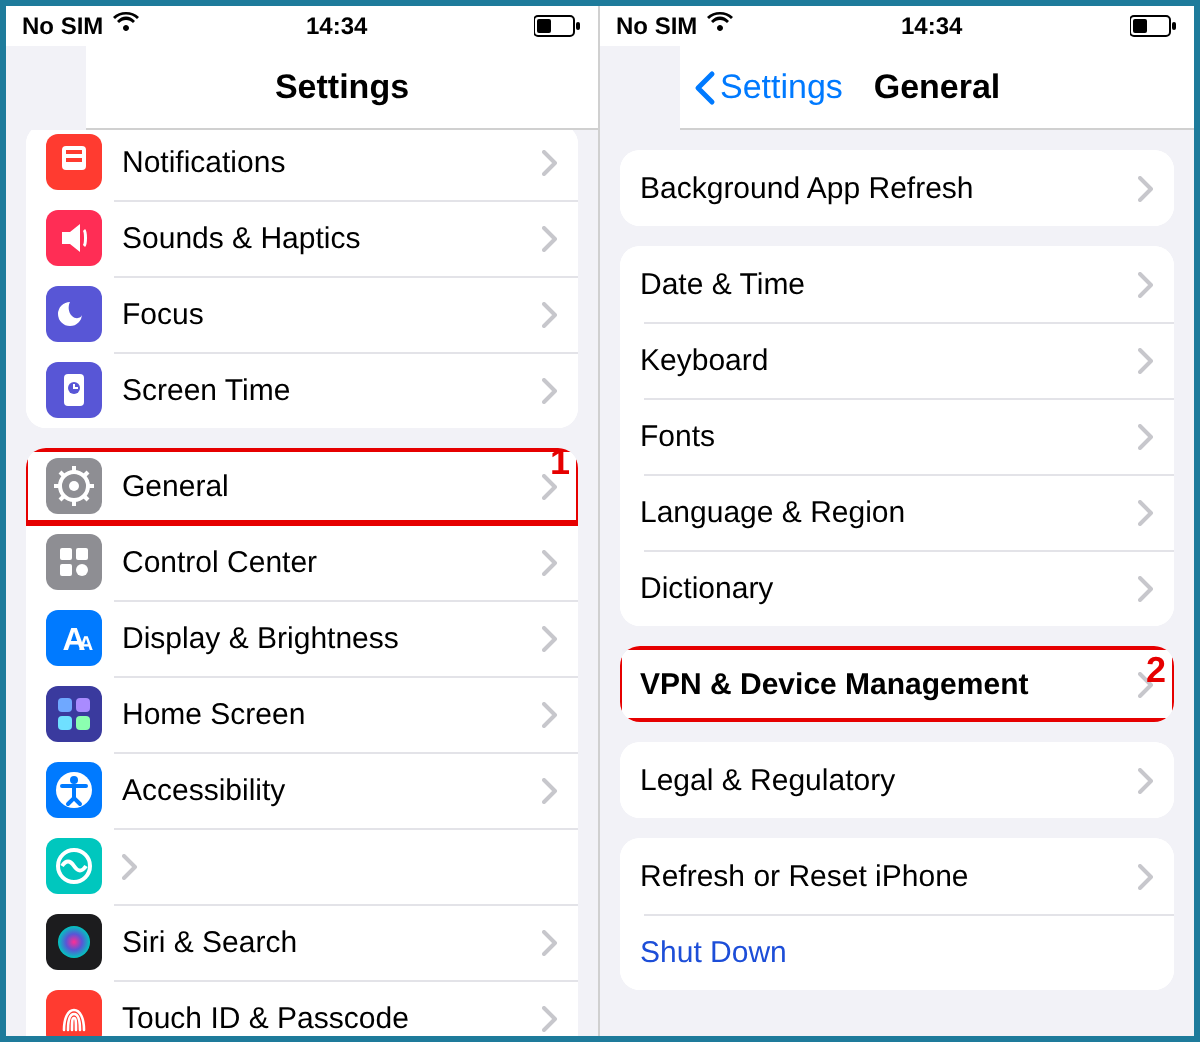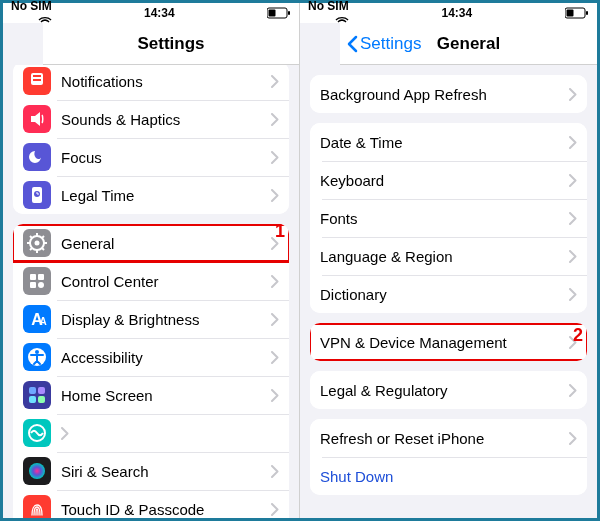--- a/index.html
+++ b/index.html
@@ -31,21 +31,21 @@
     height: 20px;
     background: #fff;
     display: flex;
     align-items: center;
     justify-content: space-between;
     padding: 0 8px;
     font-size: 12px;
     font-weight: 600;
     color: #000;
   }
-  .status-left { display: flex; align-items: flex-end; gap: 4px; flex-direction: column; }
+  .status-left { display: flex; align-items: flex-start; gap: 4px; }
   .status-right { display: flex; align-items: center; gap: 4px; }
   .wifi-icon, .battery-icon { display: inline-flex; }
   .nav-bar {
     height: 42px;
     background: #fff;
     display: flex;
     align-items: center;
     justify-content: center;
     position: relative;
     border-bottom: 1px solid #d0d0d0;
@@ -211,21 +211,21 @@
           </div>
           <div class="row">
             <span class="ricon">
               <svg width="28" height="28" viewBox="0 0 28 28">
                 <rect width="28" height="28" rx="6" fill="#5856d6"></rect>
                 <rect x="9" y="6" width="10" height="16" rx="2" fill="#fff"></rect>
                 <circle cx="14" cy="13" r="3" fill="#5856d6"></circle>
                 <path d="M14 11v2h2" stroke="#fff" stroke-width="1" fill="none"></path>
               </svg>
             </span>
-            <span class="rlabel">Legal Time</span>
+            <span class="rlabel">Screen Time</span>
             <span class="chev">
               <svg width="8" height="13" viewBox="0 0 8 13">
                 <path d="M1 1 L6.5 6.5 L1 12" stroke="#c7c7cc" stroke-width="2" fill="none" stroke-linecap="round" stroke-linejoin="round"></path>
               </svg>
             </span>
           </div>
         </div>
         <div class="group">
           <div class="row" style="position: relative;">
             <span class="ricon">
@@ -281,44 +281,44 @@
             <span class="rlabel">Display &amp; Brightness</span>
             <span class="chev">
               <svg width="8" height="13" viewBox="0 0 8 13">
                 <path d="M1 1 L6.5 6.5 L1 12" stroke="#c7c7cc" stroke-width="2" fill="none" stroke-linecap="round" stroke-linejoin="round"></path>
               </svg>
             </span>
           </div>
           <div class="row">
             <span class="ricon">
               <svg width="28" height="28" viewBox="0 0 28 28">
-                <rect width="28" height="28" rx="6" fill="#007aff"></rect>
-                <circle cx="14" cy="14" r="9" fill="#fff"></circle>
-                <circle cx="14" cy="9" r="2" fill="#007aff"></circle>
-                <path d="M8 12h12M14 12v6M11 21l3-3 3 3" stroke="#007aff" stroke-width="2" fill="none" stroke-linecap="round"></path>
-              </svg>
-            </span>
-            <span class="rlabel">Accessibility</span>
-            <span class="chev">
-              <svg width="8" height="13" viewBox="0 0 8 13">
-                <path d="M1 1 L6.5 6.5 L1 12" stroke="#c7c7cc" stroke-width="2" fill="none" stroke-linecap="round" stroke-linejoin="round"></path>
-              </svg>
-            </span>
-          </div>
-          <div class="row">
-            <span class="ricon">
-              <svg width="28" height="28" viewBox="0 0 28 28">
                 <rect width="28" height="28" rx="6" fill="#3a3a9e"></rect>
                 <rect x="6" y="6" width="7" height="7" rx="2" fill="#6fa8ff"></rect>
                 <rect x="15" y="6" width="7" height="7" rx="2" fill="#a98bff"></rect>
                 <rect x="6" y="15" width="7" height="7" rx="2" fill="#6fe0ff"></rect>
                 <rect x="15" y="15" width="7" height="7" rx="2" fill="#8bffb0"></rect>
               </svg>
             </span>
             <span class="rlabel">Home Screen</span>
+            <span class="chev">
+              <svg width="8" height="13" viewBox="0 0 8 13">
+                <path d="M1 1 L6.5 6.5 L1 12" stroke="#c7c7cc" stroke-width="2" fill="none" stroke-linecap="round" stroke-linejoin="round"></path>
+              </svg>
+            </span>
+          </div>
+          <div class="row">
+            <span class="ricon">
+              <svg width="28" height="28" viewBox="0 0 28 28">
+                <rect width="28" height="28" rx="6" fill="#007aff"></rect>
+                <circle cx="14" cy="14" r="9" fill="#fff"></circle>
+                <circle cx="14" cy="9" r="2" fill="#007aff"></circle>
+                <path d="M8 12h12M14 12v6M11 21l3-3 3 3" stroke="#007aff" stroke-width="2" fill="none" stroke-linecap="round"></path>
+              </svg>
+            </span>
+            <span class="rlabel">Accessibility</span>
             <span class="chev">
               <svg width="8" height="13" viewBox="0 0 8 13">
                 <path d="M1 1 L6.5 6.5 L1 12" stroke="#c7c7cc" stroke-width="2" fill="none" stroke-linecap="round" stroke-linejoin="round"></path>
               </svg>
             </span>
           </div>
           <div class="row">
             <span class="ricon">
               <svg width="28" height="28" viewBox="0 0 28 28">
                 <rect width="28" height="28" rx="6" fill="#00c7be"></rect>
@@ -449,21 +449,21 @@
           <div class="row row2">
             <span class="rlabel">Dictionary</span>
             <span class="chev">
               <svg width="8" height="13" viewBox="0 0 8 13">
                 <path d="M1 1 L6.5 6.5 L1 12" stroke="#c7c7cc" stroke-width="2" fill="none" stroke-linecap="round" stroke-linejoin="round"></path>
               </svg>
             </span>
           </div>
         </div>
         <div class="group">
-          <div class="row row2" style="position: relative;">
+          <div class="row row2" style="position: relative; font-weight: bold;">
             <span class="rlabel">VPN &amp; Device Management</span>
             <span class="chev">
               <svg width="8" height="13" viewBox="0 0 8 13">
                 <path d="M1 1 L6.5 6.5 L1 12" stroke="#c7c7cc" stroke-width="2" fill="none" stroke-linecap="round" stroke-linejoin="round"></path>
               </svg>
             </span>
             <div class="highlight" style="inset: -1px -2px;"></div>
           </div>
         </div>
         <div class="group">

